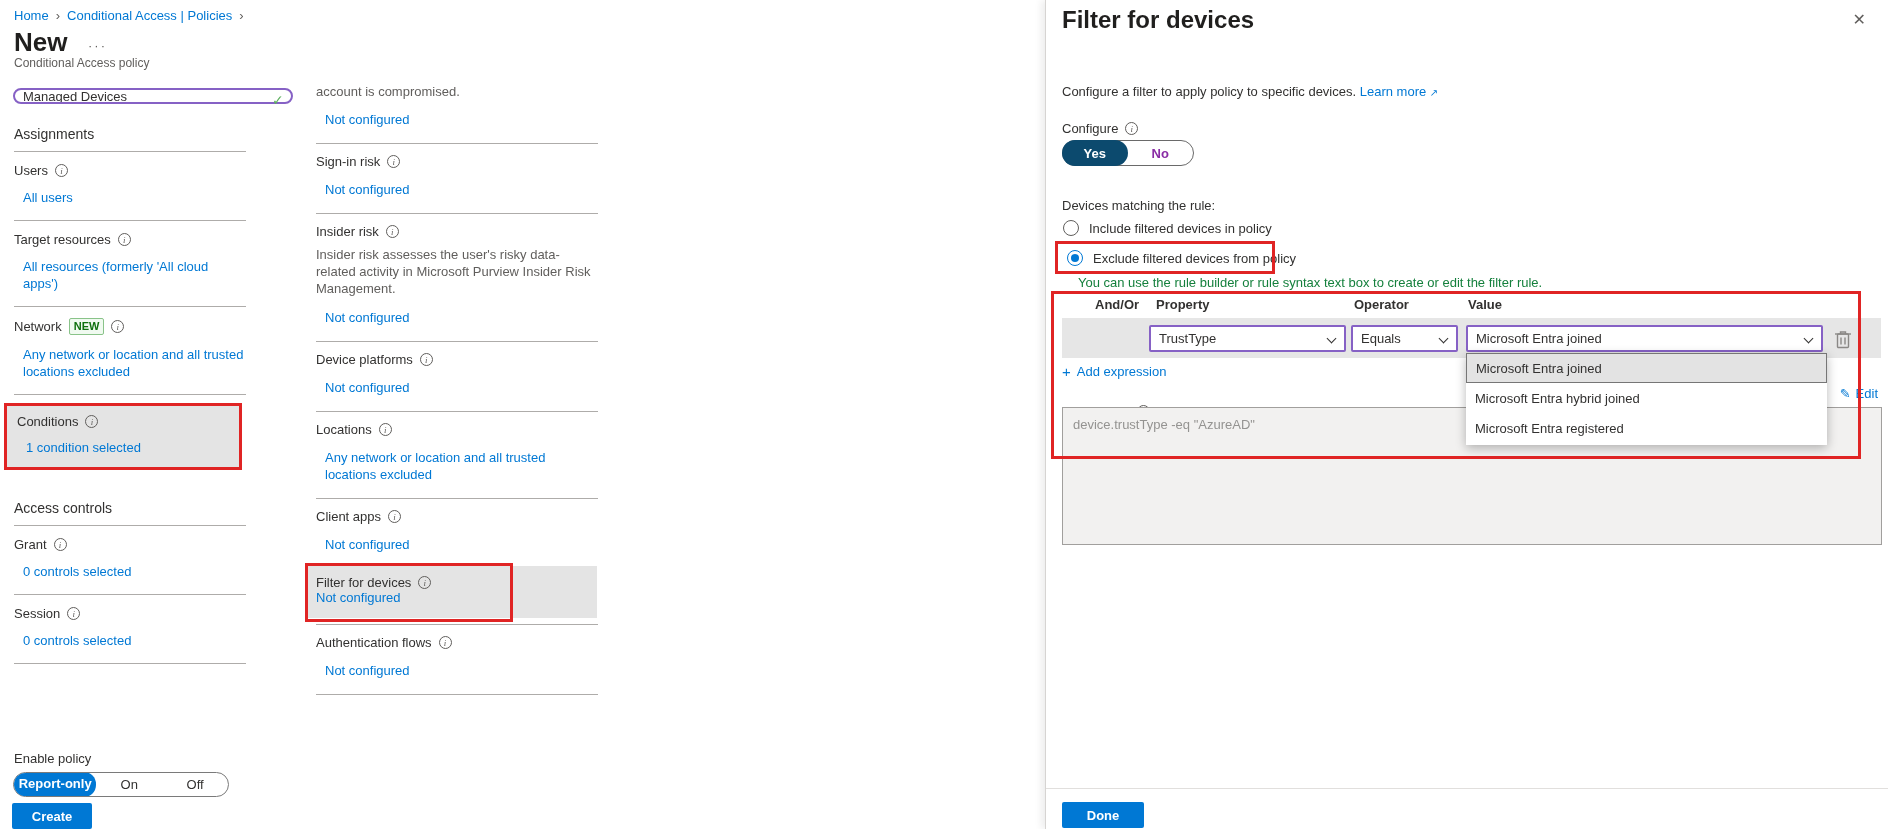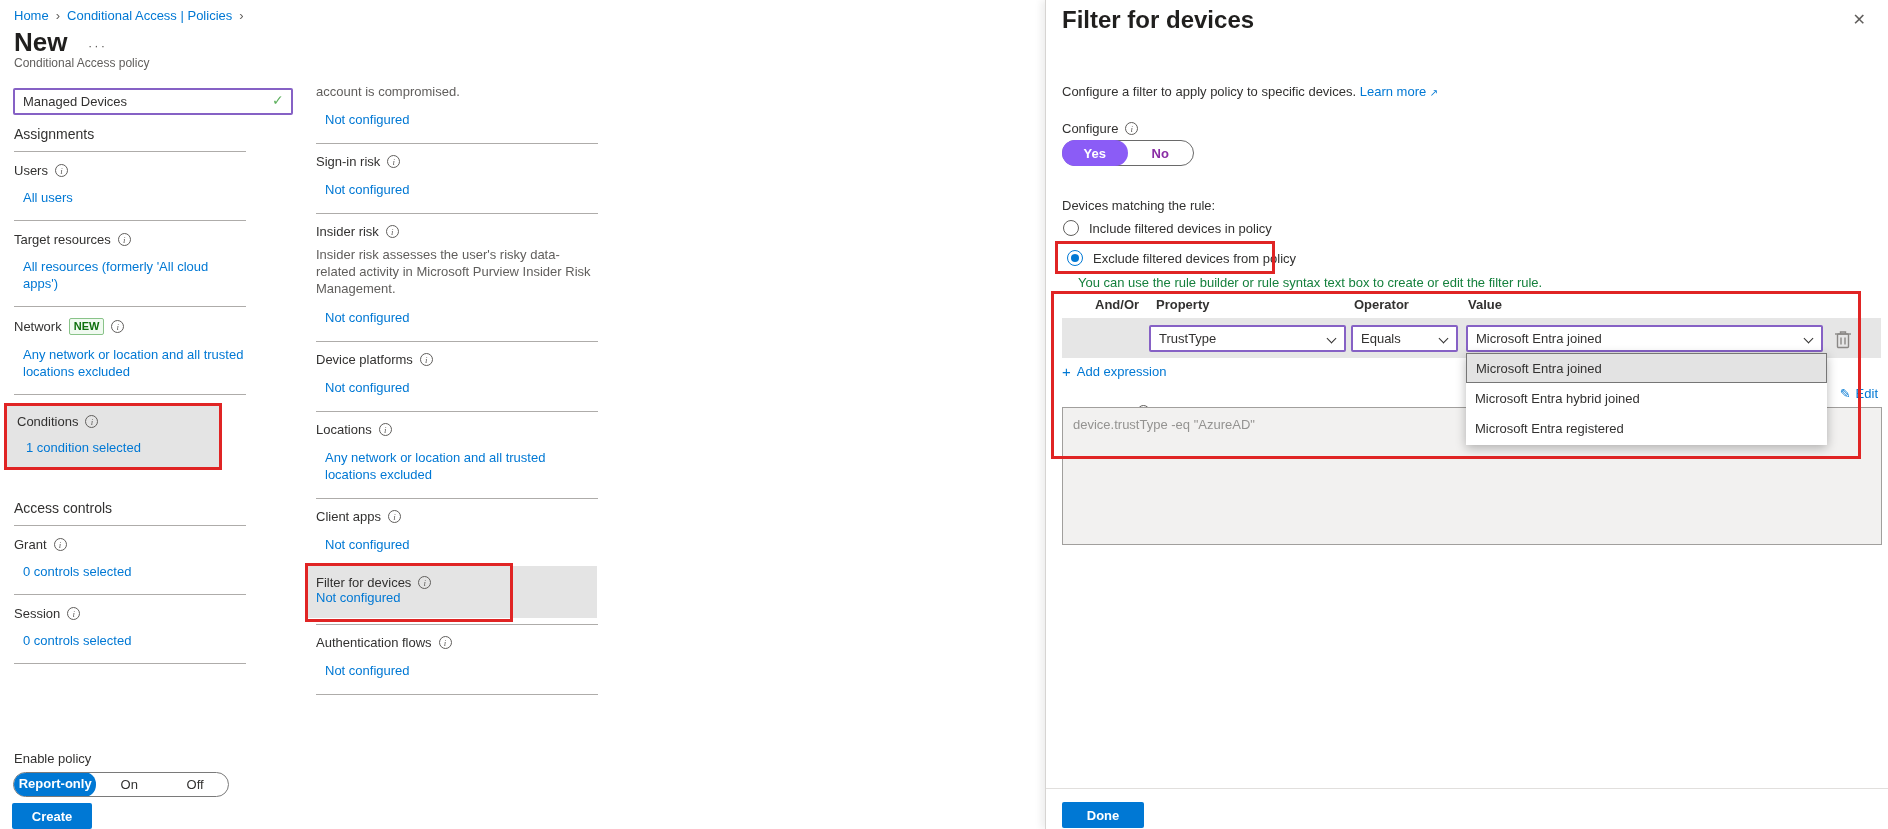--- a/index.html
+++ b/index.html
@@ -13,30 +13,30 @@
     font-family:"Liberation Serif",serif; flex:none; }
   .label-row { display:flex; align-items:center; gap:7px; color:#323130; }
 
   
   #main { position:absolute; left:0; top:0; width:1044px; height:829px; background:#fff; }
   #breadcrumb { position:absolute; left:14px; top:8px; display:flex; gap:7px; align-items:center; font-size:13px; }
   #breadcrumb .sep { color:#605e5c; font-size:13px; }
   #page-title { position:absolute; left:14px; top:27px; font-size:26px; font-weight:700; color:#201f1e; }
   #title-ellipsis { position:absolute; left:88px; top:38px; color:#605e5c; letter-spacing:2px; font-size:13px; cursor:pointer; }
   #page-subtitle { position:absolute; left:14px; top:56px; font-size:12px; color:#605e5c; }
-  #name-input { position:absolute; left:13px; top:88px; width:280px; height:27px; border:2px solid #8661c5;
-    border-radius:2px; padding:0 24px 0 8px; font-size:13px; color:#323130; font-family:inherit; }
+  #name-input { position:absolute; left:13px; top:88px; width:280px; height:16px; border:2px solid #8661c5;
+    border-radius:10px; padding:0 24px 0 8px; font-size:13px; color:#323130; font-family:inherit; }
   #name-check { position:absolute; left:272px; top:92px; color:#5fb15f; font-size:14px; }
 
   .colhead { font-size:14px; color:#323130; padding-bottom:9px; }
   .sect { padding:11px 0 14px; }
   .sect .slink { display:block; margin:11px 0 0 9px; line-height:17px; }
 
   #leftcol { position:absolute; left:14px; top:126px; width:232px; }
-  #cond-box { margin-left:-10px; width:218px; background:#e4e4e4; border:3px solid #e02424;
+  #cond-box { margin-left:-10px; width:238px; background:#e4e4e4; border:3px solid #e02424;
     padding:8px 8px 12px 10px; margin-top:8px; }
   #cond-box .slink { display:block; margin:11px 0 0 9px; }
   #access-head { margin-top:30px; }
 
   .badge-new { display:inline-block; border:1px solid #89c389; background:#f0faf0; color:#0e700e;
     font-size:11px; font-weight:700; padding:0 4px; border-radius:2px; line-height:15px; }
 
   #enable-label { position:absolute; left:14px; top:751px; }
   #enable-toggle { position:absolute; left:13px; top:772px; width:216px; height:25px; border:1px solid #7a7a7a;
     border-radius:13px; display:flex; align-items:center; background:#fff; overflow:hidden; }
@@ -61,21 +61,21 @@
   
   #panel { position:absolute; left:1045px; top:0; width:843px; height:829px; background:#fff;
     border-left:1px solid #d6d4d2; box-shadow:-4px 0 7px rgba(0,0,0,.07); }
   #panel-title { position:absolute; left:16px; top:6px; font-size:24px; font-weight:700; color:#201f1e; }
   #panel-close { position:absolute; right:22px; top:10px; font-size:16px; color:#605e5c; cursor:pointer; }
   #panel-intro { position:absolute; left:16px; top:84px; }
   .extlink-icon { font-size:10px; color:#0078d4; }
   #cfg-label { position:absolute; left:16px; top:121px; }
   #yn-toggle { position:absolute; left:16px; top:140px; width:132px; height:26px; border:1px solid #6a6a6a;
     border-radius:14px; display:flex; background:#fff; }
-  #yn-toggle .yes { flex:1; background:#8b5cf6; color:#fff; font-weight:700; border-radius:13px;
+  #yn-toggle .yes { flex:1; background:#0c4a6e; color:#fff; font-weight:700; border-radius:13px;
     display:flex; align-items:center; justify-content:center; margin:-1px 0 -1px -1px; cursor:pointer; }
   #yn-toggle .no { flex:1; color:#8a2da5; font-weight:700; display:flex; align-items:center; justify-content:center; cursor:pointer; }
 
   #matching-label { position:absolute; left:16px; top:198px; }
   .radio-row { position:absolute; display:flex; align-items:center; gap:10px; cursor:pointer; }
   #radio1 { left:17px; top:220px; }
   #radio2 { left:21px; top:250px; }
   .radio { width:16px; height:16px; border:1px solid #605e5c; border-radius:50%; background:#fff; flex:none; }
   .radio.sel { border:1px solid #0078d4; display:flex; align-items:center; justify-content:center; }
   .radio.sel::after { content:""; width:8px; height:8px; border-radius:50%; background:#0078d4; }

